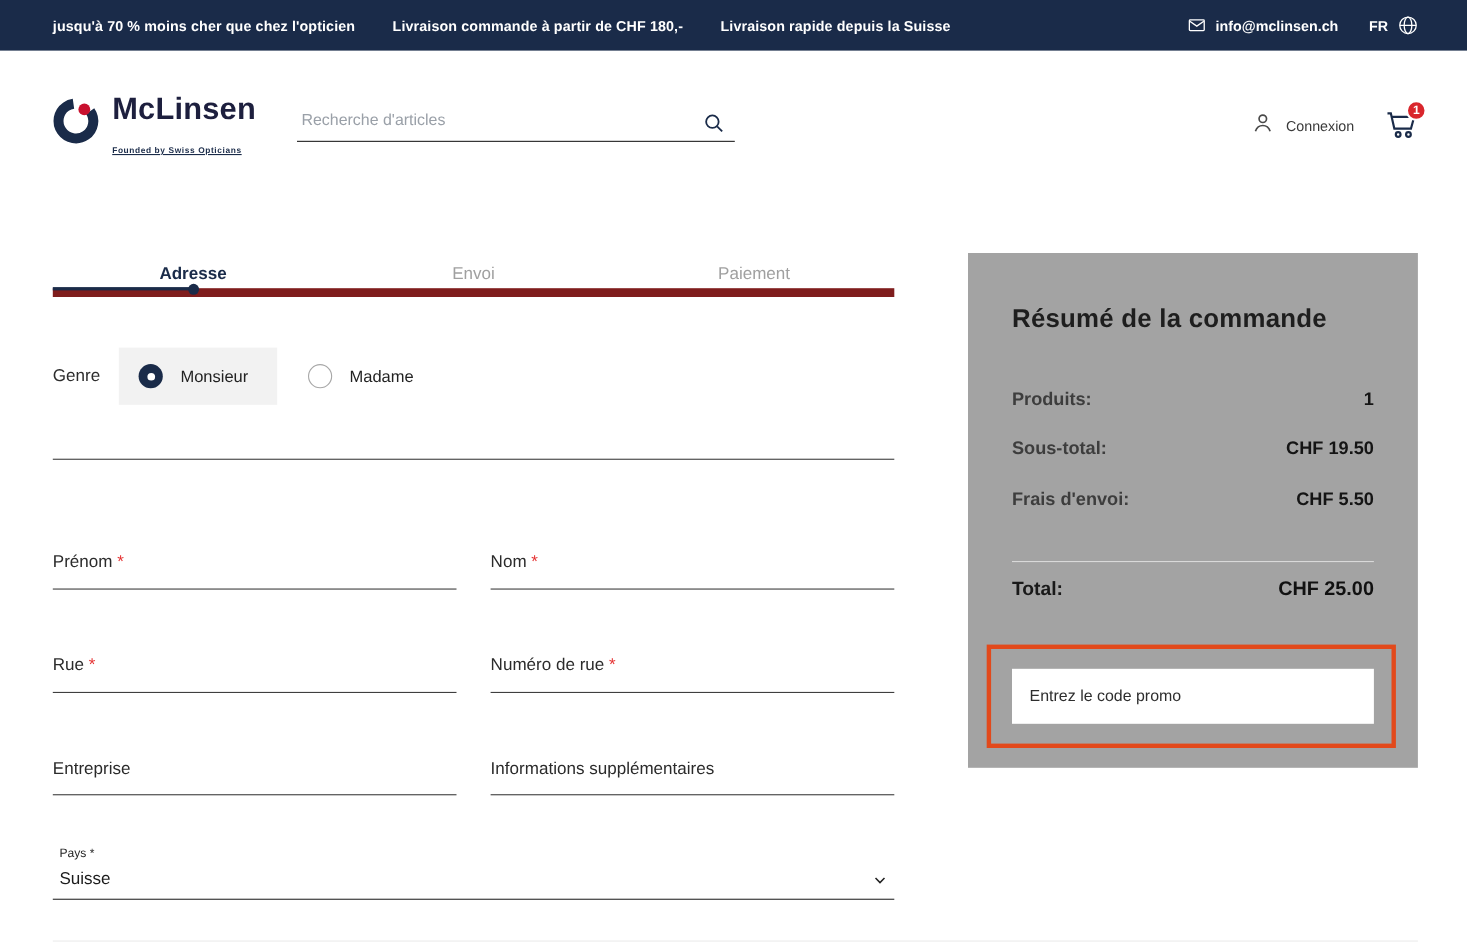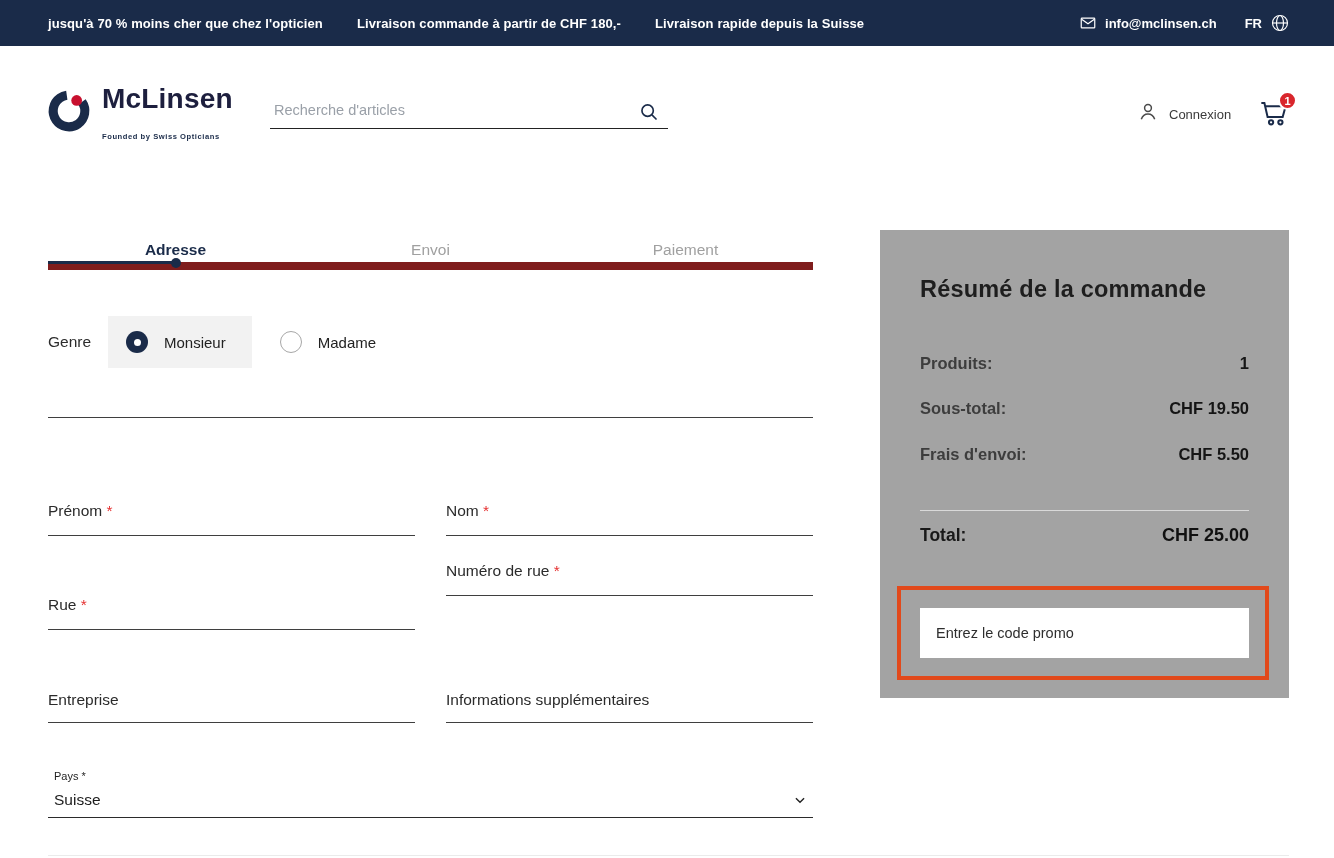--- a/index.html
+++ b/index.html
@@ -15,21 +15,21 @@
   .promos { display: flex; gap: 34px; }
   .promos span { font-size: 13px; font-weight: 600; letter-spacing: .1px; }
   .topbar-right { margin-left: auto; display: flex; align-items: center; }
   .tb-mail { display: flex; align-items: center; gap: 8px; font-size: 13px; font-weight: 700; }
   .tb-lang { display: flex; align-items: center; gap: 8px; margin-left: 28px; font-size: 13px; font-weight: 600; }
   .tb-icon svg { display: block; }
 
   
   .brand { position: absolute; left: 46px; top: 84px; display: flex; align-items: center; gap: 10px; cursor: pointer; }
   .brand-text .name { font-size: 28px; font-weight: 700; color: #1d1f3e; line-height: 30px; letter-spacing: .2px; }
-  .brand-text .tagline { font-size: 7.6px; font-weight: 700; color: #1a2b49; letter-spacing: .55px; margin-top: 18px; }
+  .brand-text .tagline { font-size: 7.6px; font-weight: 700; color: #1a2b49; letter-spacing: .55px; margin-top: 18px; text-decoration: underline; }
 
   .search-wrap { position: absolute; left: 270px; top: 94px; width: 398px; }
   .search-wrap input {
     width: 100%; border: 0; border-bottom: 1.6px solid #222; background: transparent;
     font-size: 14.5px; padding: 8px 34px 10px 4px; font-family: "Liberation Sans", sans-serif; color: #333;
   }
   .search-wrap input::placeholder { color: #9aa0a8; }
   .search-icon { position: absolute; right: 8px; top: 7px; cursor: pointer; }
 
   .login { position: absolute; left: 1136px; top: 100px; display: flex; align-items: center; gap: 9px; cursor: pointer; }
@@ -205,21 +205,21 @@
   </div>
   <div class="field" style="left:446px; top:501px; width:367px">
     <label><span>Nom</span> <span class="req">*</span></label>
     <input class="line-input" style="">
   </div>
 
   <div class="field" style="left:48px; top:595px; width:367px">
     <label><span>Rue</span> <span class="req">*</span></label>
     <input class="line-input" style="">
   </div>
-  <div class="field" style="left:446px; top:561px; width:367px">
+  <div class="field" style="left:446px; top:595px; width:367px">
     <label><span>Numéro de rue</span> <span class="req">*</span></label>
     <input class="line-input" style="">
   </div>
 
   <div class="field" style="left:48px; top:690px; width:367px">
     <label><span>Entreprise</span></label>
     <input class="line-input" style="height: 13px;">
   </div>
   <div class="field" style="left:446px; top:690px; width:367px">
     <label><span>Informations supplémentaires</span></label>

